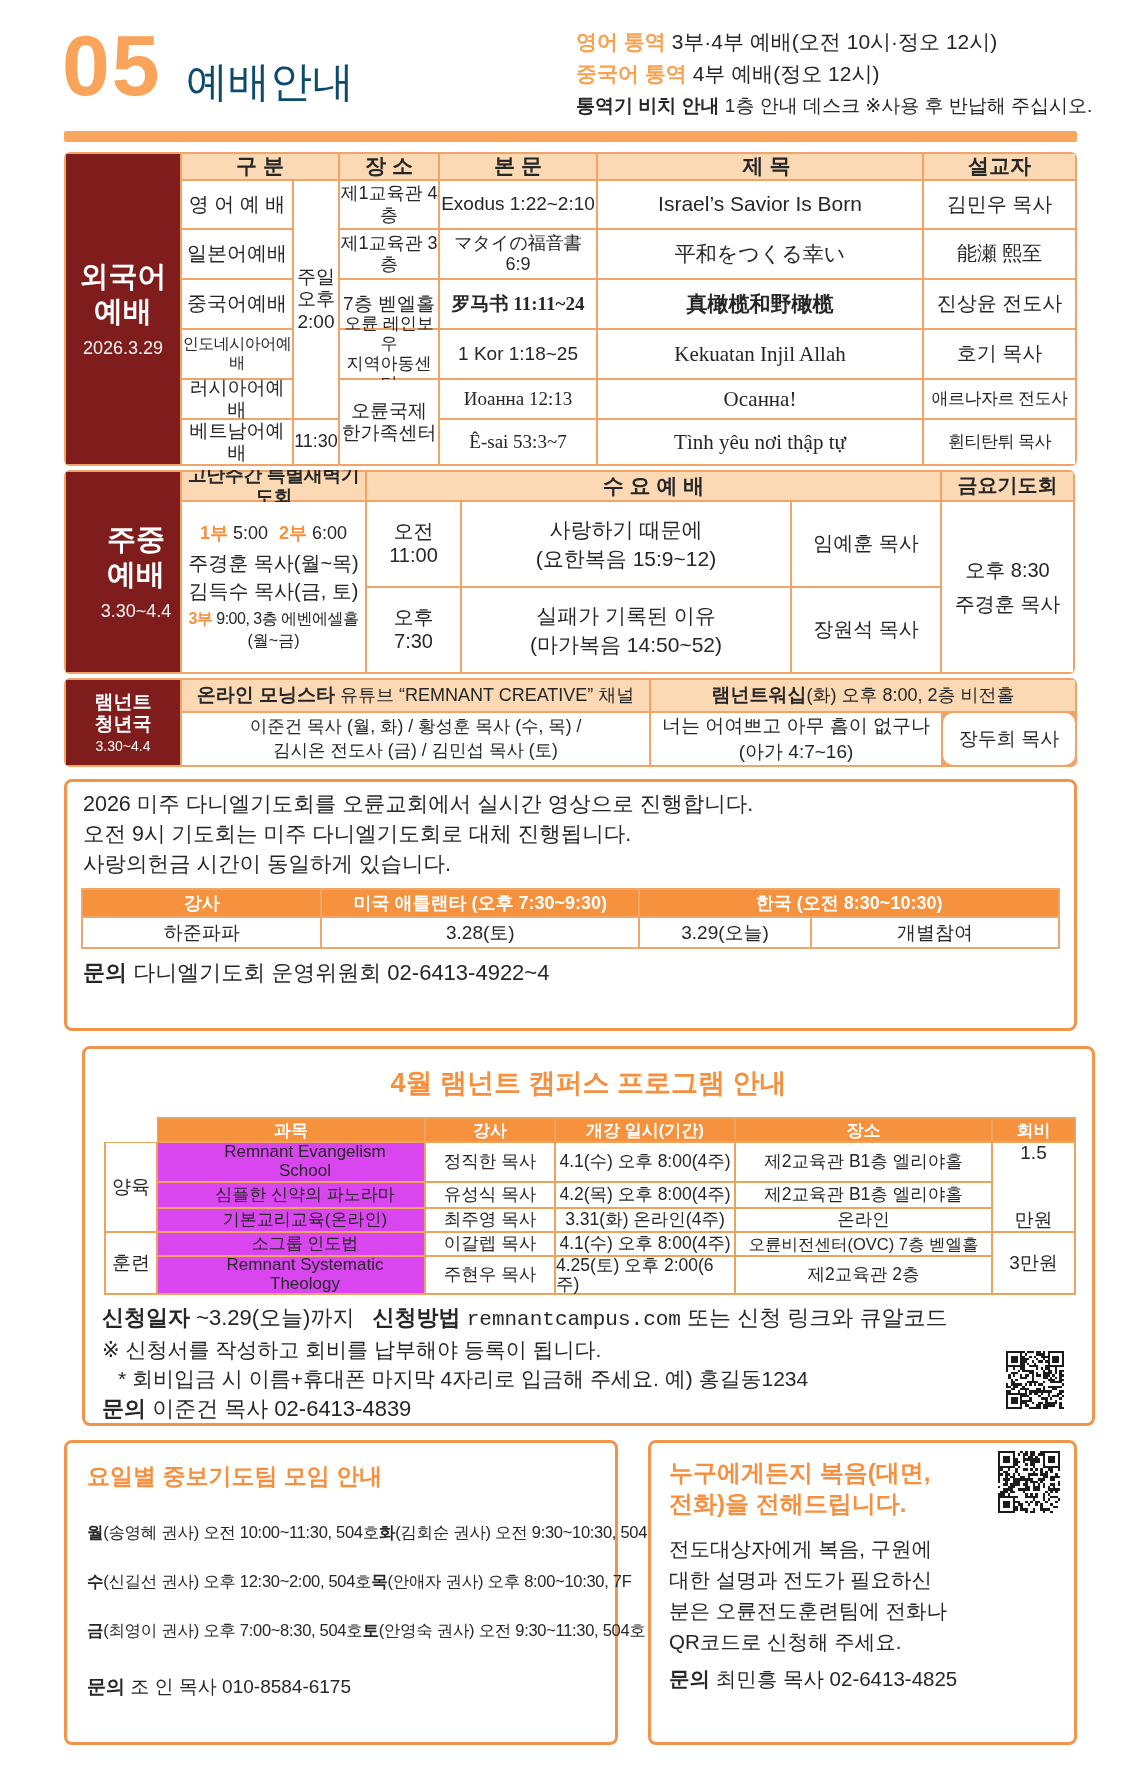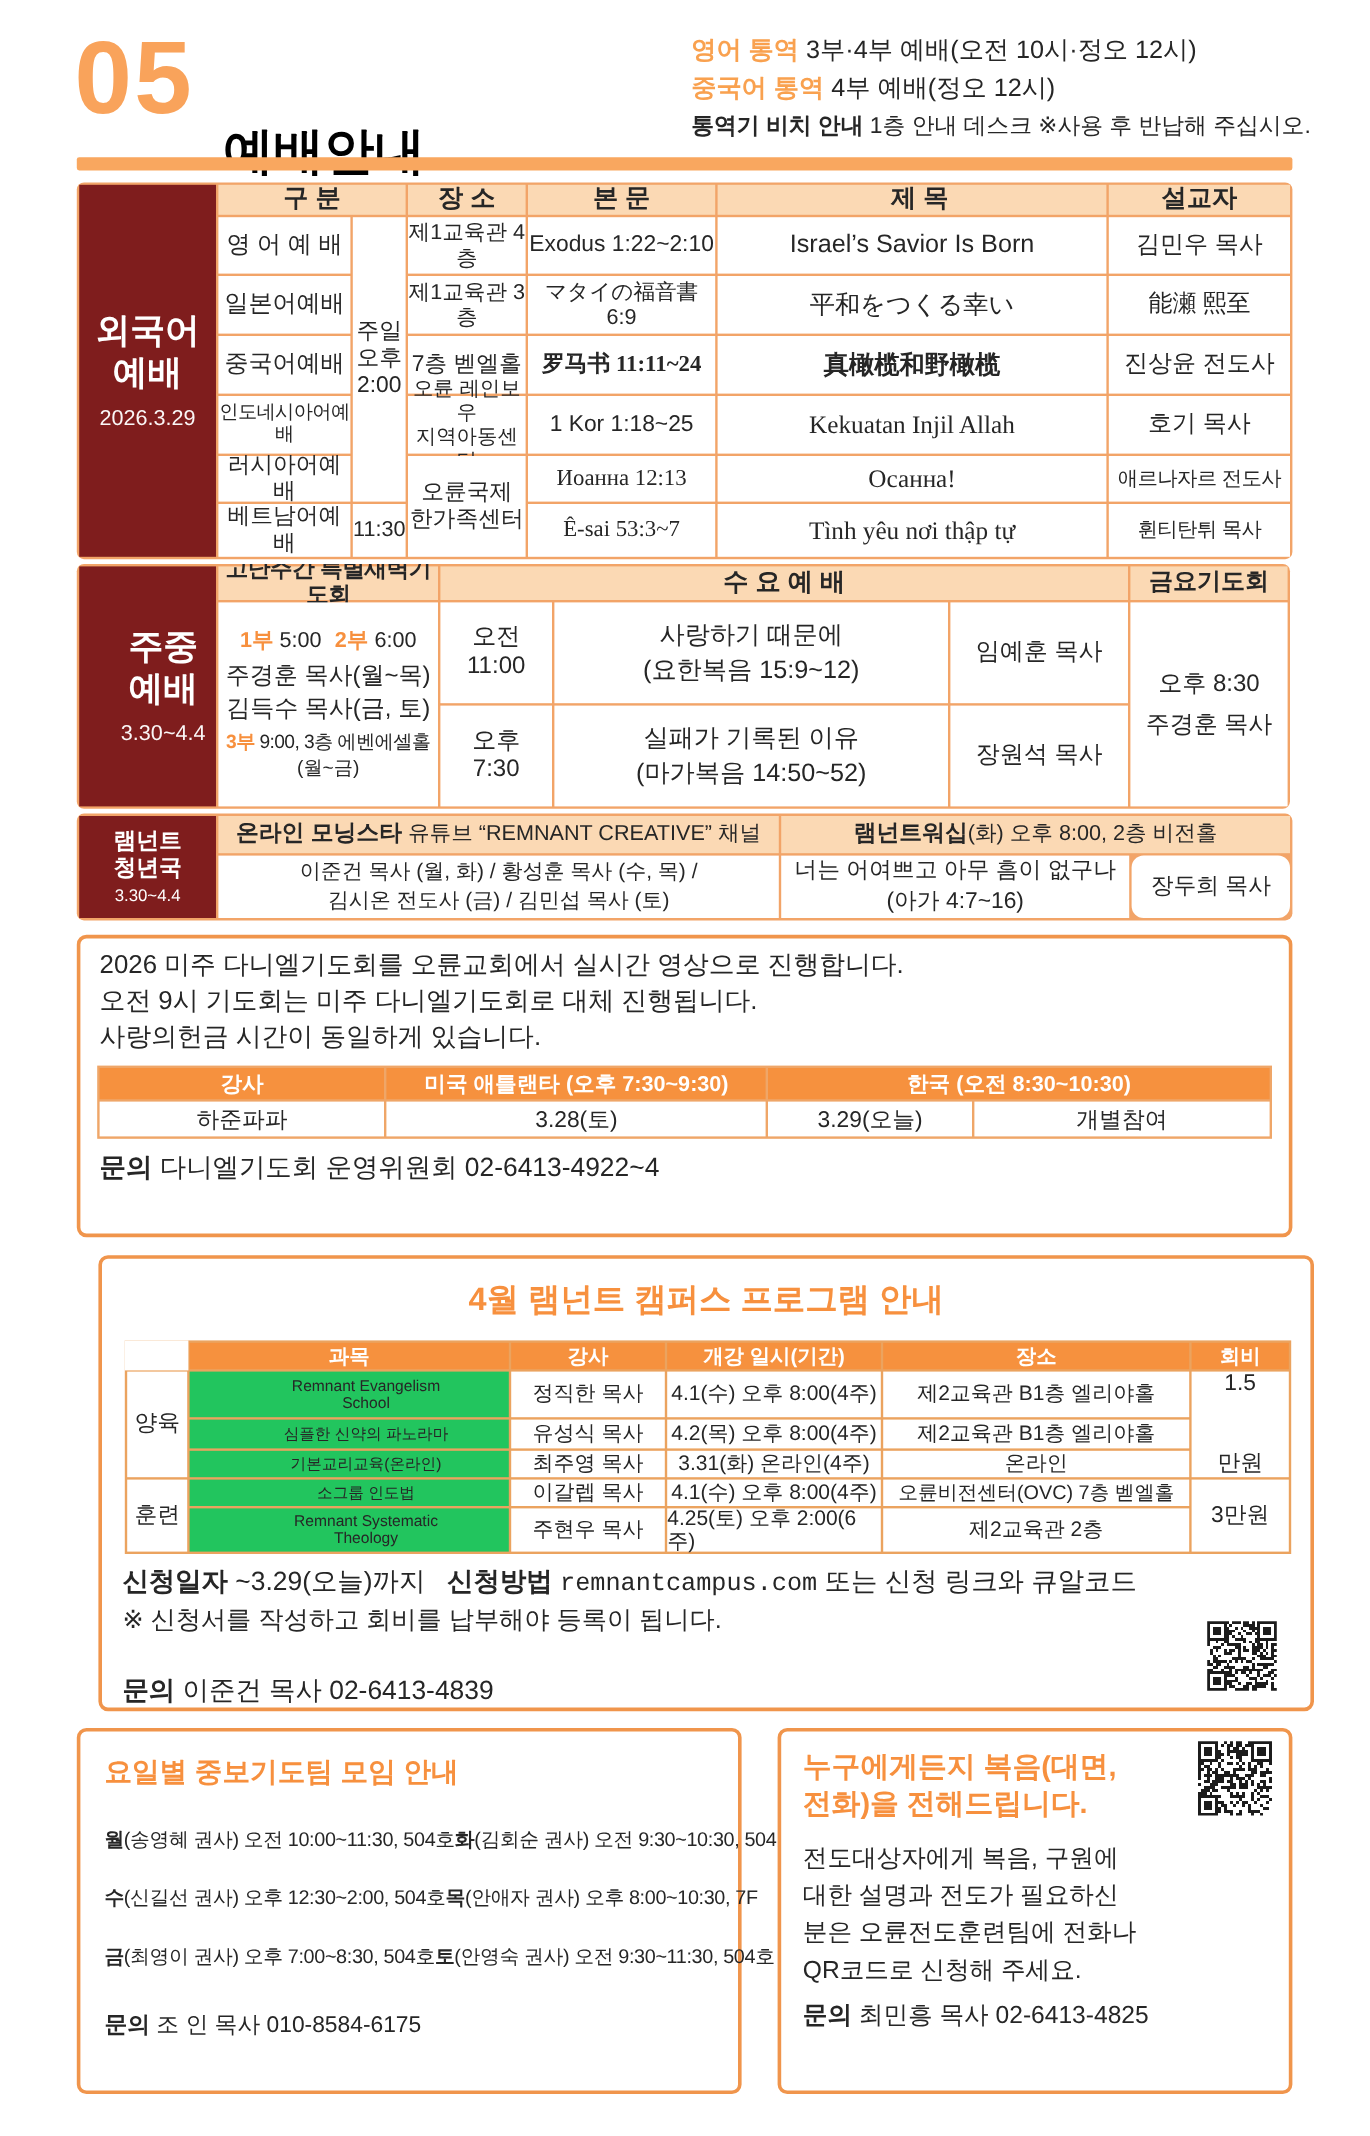--- a/index.html
+++ b/index.html
@@ -6,21 +6,21 @@
   .page{position:relative;width:1142px;height:1780px;background:#fff;overflow:hidden;
         font-family:"Liberation Sans","DejaVu Sans",sans-serif;color:#262626;}
   .serif{font-family:"Liberation Serif","DejaVu Serif",serif;}
   .mono{font-family:"Liberation Mono","DejaVu Sans Mono",monospace;}
   .b{font-weight:700;}
   .or{color:#F7903E;}
   .abs{position:absolute;}
 
   
   .pgnum{position:absolute;left:62px;top:22px;font-size:86px;font-weight:800;color:#F9A35B;line-height:1;letter-spacing:2px;}
-  .pgtitle{position:absolute;left:186px;top:54px;font-size:42px;font-weight:700;color:#000000;margin-top:44px;}
+  .pgtitle{position:absolute;left:186px;top:54px;font-size:42px;font-weight:400;color:#0c4a6e;}
   .interp{position:absolute;left:576px;top:26px;font-size:21px;line-height:32px;white-space:nowrap;}
   .interp .lbl{font-weight:800;color:#F9A14F;}
   .interp .l3{font-size:19px;}
   .hbar{position:absolute;left:64px;top:131px;width:1013px;height:11px;background:#F9A75F;border-radius:2px;}
 
   
   .grid{position:absolute;left:64px;display:grid;background:#F2A468;gap:2px;padding:2px;border-radius:6px;overflow:hidden;}
   .cell{background:#fff;display:flex;flex-direction:column;align-items:center;justify-content:center;
         text-align:center;line-height:1.18;font-size:20px;}
   .peach{background:#FBD9B4;font-weight:700;}
@@ -38,21 +38,21 @@
   .dn-table{display:grid;grid-template-columns:24.5fr 32.6fr 17.5fr 25.4fr;grid-template-rows:26px 29px;
             gap:2px;padding:2px;background:#EFA668;margin:9px 14px 0 14px;}
   .dn-th{background:#F6913E;color:#fff;font-weight:700;font-size:18px;display:flex;align-items:center;justify-content:center;}
   .dn-td{background:#fff;font-size:19px;display:flex;align-items:center;justify-content:center;}
 
   .cp-table{position:relative;display:grid;margin:16px 0 0 19px;width:972px;box-sizing:border-box;
             grid-template-columns:50px 266px 128px 178px 255px 81px;
             grid-template-rows:22px 38px 24px 22px 22px 36px;gap:2px;padding:2px;background:#EBA35F;}
   .cp-th{background:#F6913E;color:#fff;font-weight:700;font-size:17px;display:flex;align-items:center;justify-content:center;}
   .cp-td{background:#fff;font-size:17.5px;display:flex;flex-direction:column;align-items:center;justify-content:center;line-height:1.1;}
-  .subj{background:#22c55e;font-size:13px;padding-left:28px;}
+  .subj{background:#d946ef;font-size:17px;padding-left:28px;}
   .corner{position:absolute;left:0;top:0;width:53px;height:25px;background:#fff;}
 
   .qr{position:absolute;background:#fff;}
 
   .ibox-line{display:flex;justify-content:space-between;font-size:16.5px;white-space:nowrap;letter-spacing:-0.3px;}
 </style>
 </head>
 <body>
 
 <div class="page">
@@ -280,20 +280,21 @@
     </div>
 
     <div class="abs" style="left:17px;top:254px;font-size:22px;">
       <span class="b">신청일자</span>
       <span>~3.29(오늘)까지</span>
       <span class="b" style="margin-left:12px;">신청방법</span>
       <span class="mono" style="font-size:21px;">remnantcampus.com</span>
       <span>또는 신청 링크와 큐알코드</span>
     </div>
     <div class="abs" style="left:17px;top:287px;font-size:21px;">※ 신청서를 작성하고 회비를 납부해야 등록이 됩니다.</div>
+    <div class="abs" style="left:33px;top:316px;font-size:21px;">* 회비입금 시 이름+휴대폰 마지막 4자리로 입금해 주세요.  예) 홍길동1234</div>
     <div class="abs" style="left:17px;top:345px;font-size:22px;">
       <span class="b">문의</span>
       <span>이준건 목사 02-6413-4839</span>
     </div>
     <div class="qr" style="right:28px;bottom:14px;width:58px;height:58px;"><svg viewBox="0 0 25 25" width="100%" height="100%" shape-rendering="crispEdges" fill="#1c1c1c">
           <rect x="0" y="0" width="1" height="1"></rect>
           <rect x="1" y="0" width="1" height="1"></rect>
           <rect x="2" y="0" width="1" height="1"></rect>
           <rect x="3" y="0" width="1" height="1"></rect>
           <rect x="4" y="0" width="1" height="1"></rect>

